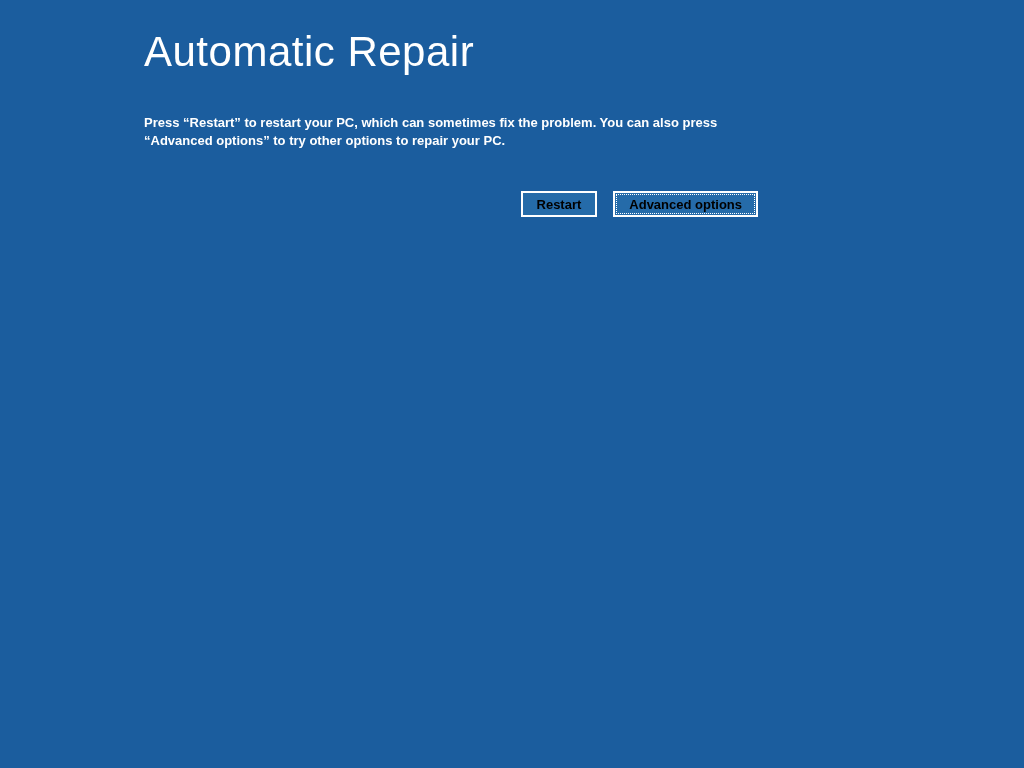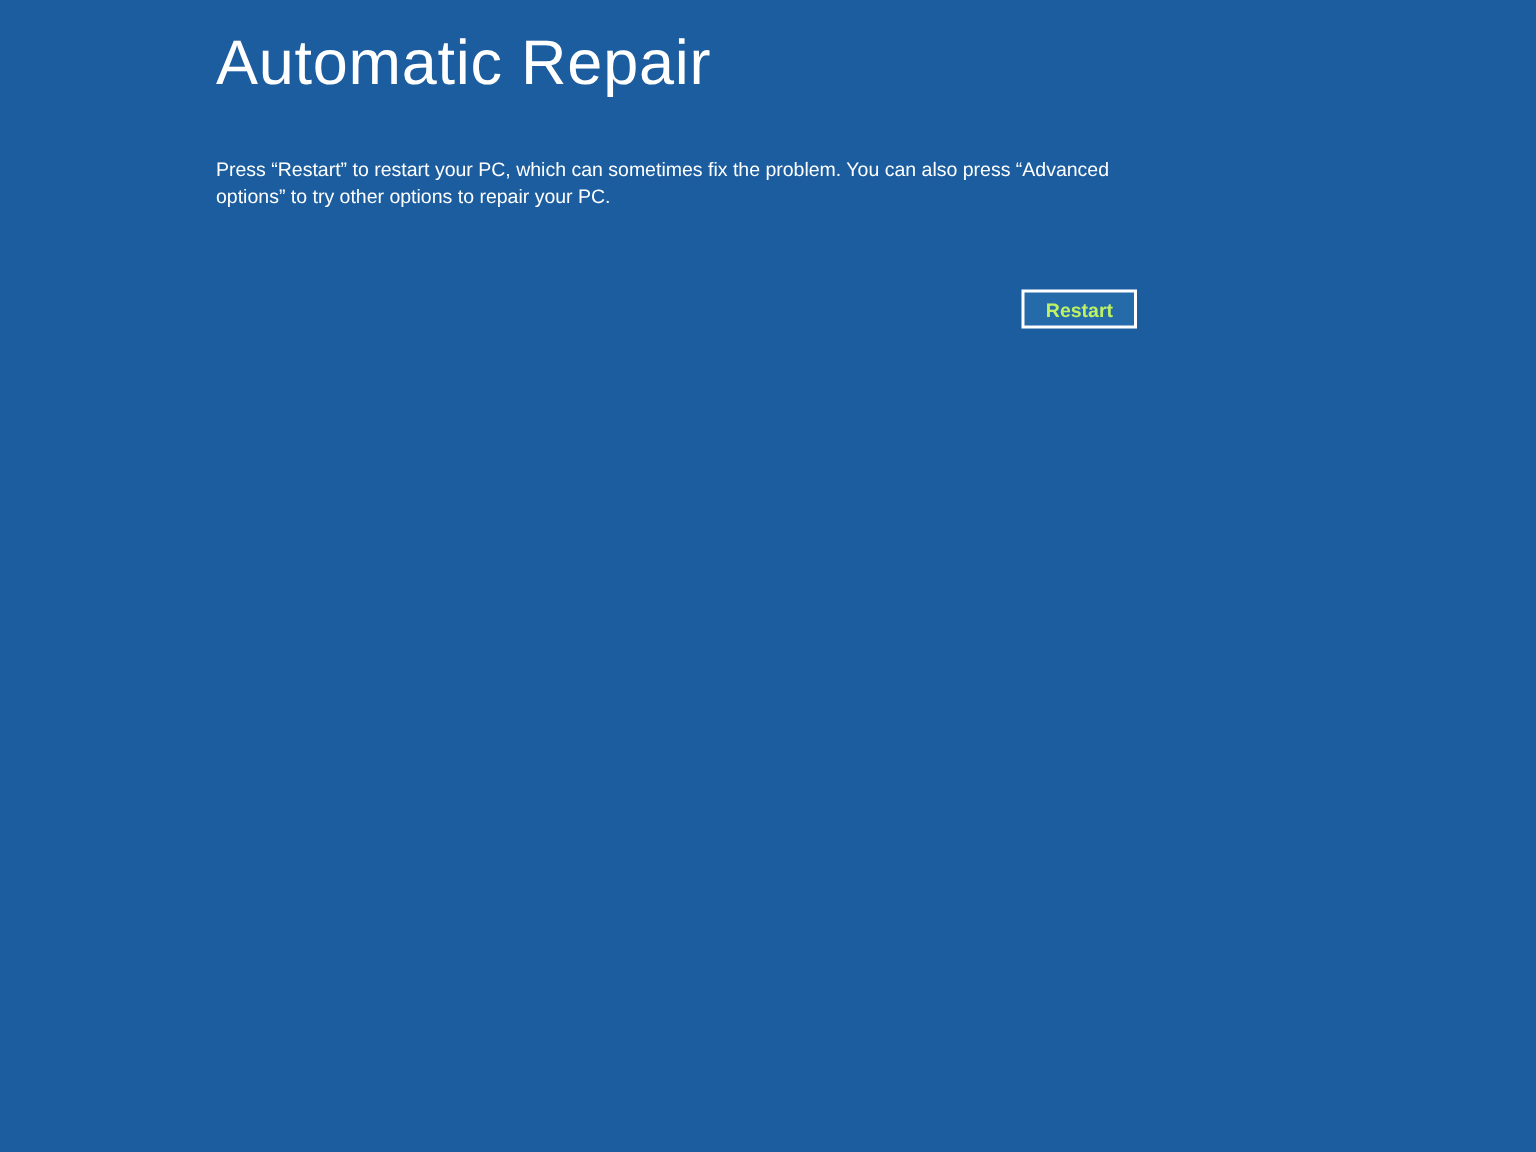--- a/index.html
+++ b/index.html
@@ -10,51 +10,51 @@
     body {
       width: 1024px;
       height: 768px;
       background-color: #1b5d9e;
       font-family: "Segoe UI", "Segoe UI Light", Arial, sans-serif;
       color: #ffffff;
       overflow: hidden;
     }
     .container {
       padding-left: 144px;
-      padding-top: 18px;
+      padding-top: 28px;
       width: 760px;
     }
     .page-title {
       font-size: 42px;
       font-weight: 300;
       letter-spacing: 0.5px;
       margin-bottom: 38px;
     }
     .subtitle {
       font-size: 20px;
       font-weight: 300;
       margin-bottom: 8px;
     }
     .description {
       font-size: 13px;
-      font-weight: 400;
+      font-weight: 700;
       line-height: 1.35;
       max-width: 610px;
-      margin-bottom: 54px;
+      margin-bottom: 42px;
     }
     .button-row {
       display: flex;
       gap: 16px;
       justify-content: flex-end;
       width: 614px;
     }
     .btn {
       background-color: #256ba9;
       border: 2px solid #ffffff;
-      color: #bef264;
+      color: #000000;
       font-size: 13px;
       font-weight: 600;
       padding: 4px 14px;
       height: 26px;
       display: flex;
       align-items: center;
       justify-content: center;
       cursor: pointer;
       font-family: inherit;
     }
@@ -70,14 +70,15 @@
     }
   </style>
 </head>
 <body>
 
 <div class="container">
   <h1 class="page-title">Automatic Repair</h1>
   <p class="description">Press “Restart” to restart your PC, which can sometimes fix the problem. You can also press “Advanced options” to try other options to repair your PC.</p>
   <div class="button-row">
     <button class="btn btn-restart">Restart</button>
+    <button class="btn btn-advanced btn-focused">Advanced options</button>
   </div>
 </div>
 
 </body></html>

